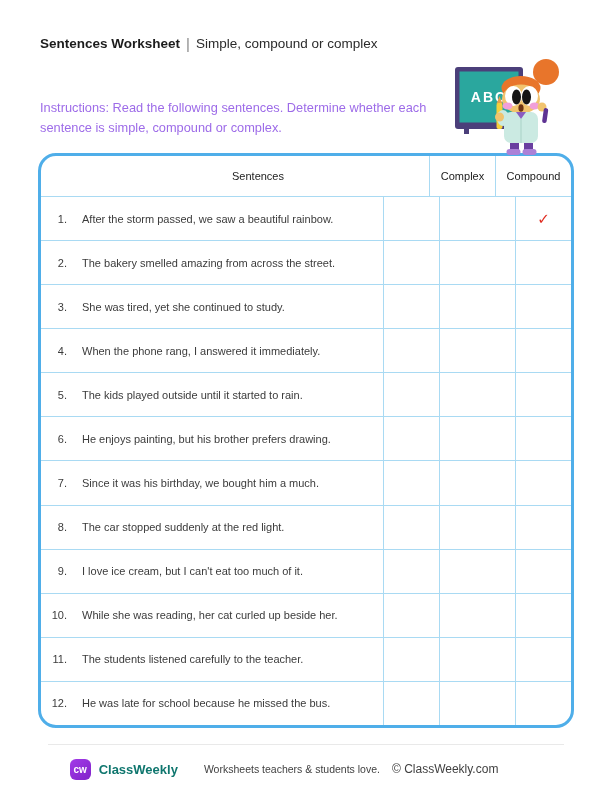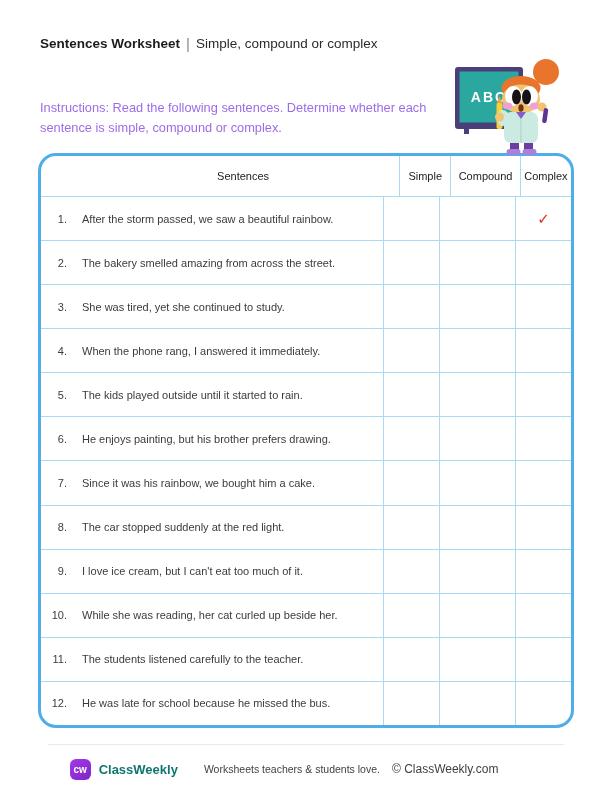--- a/index.html
+++ b/index.html
@@ -130,23 +130,22 @@
     <rect x="74" y="88" width="9" height="7" fill="#6A3FA0"></rect>
 
     <rect x="56.5" y="94" width="14" height="6" rx="3" fill="#AB81D7"></rect>
     <rect x="72.5" y="94" width="14" height="6" rx="3" fill="#AB81D7"></rect>
   </g>
 </svg>
 
 <div class="table-card">
   <div class="thead">
     <div class="cell cell-sentence">Sentences</div>
-    <div class="cell cell-mark col-simple">Simple</div>
+    <div class="cell cell-mark col-complex">Complex</div>
     <div class="cell cell-mark col-compound">Compound</div>
-    <div class="cell cell-mark col-complex">Complex</div>
   </div>
   <div style="display:flex;flex-direction:column;flex:1;">
   <div class="trow">
     <div class="cell cell-sentence">
       <span class="num">1.</span>
       <span class="sentence">After the storm passed, we saw a beautiful rainbow.</span>
     </div>
     <div class="cell cell-mark col-simple mark-cell"></div>
     <div class="cell cell-mark col-compound mark-cell"></div>
     <div class="cell cell-mark col-complex mark-cell">✓</div>
@@ -198,21 +197,21 @@
       <span class="sentence">He enjoys painting, but his brother prefers drawing.</span>
     </div>
     <div class="cell cell-mark col-simple mark-cell"></div>
     <div class="cell cell-mark col-compound mark-cell"></div>
     <div class="cell cell-mark col-complex mark-cell"></div>
   </div>
 
   <div class="trow">
     <div class="cell cell-sentence">
       <span class="num">7.</span>
-      <span class="sentence">Since it was his rainbow, we bought him a cake.</span>
+      <span class="sentence">Since it was his birthday, we bought him a much.</span>
     </div>
     <div class="cell cell-mark col-simple mark-cell"></div>
     <div class="cell cell-mark col-compound mark-cell"></div>
     <div class="cell cell-mark col-complex mark-cell"></div>
   </div>
 
   <div class="trow">
     <div class="cell cell-sentence">
       <span class="num">8.</span>
       <span class="sentence">The car stopped suddenly at the red light.</span>

